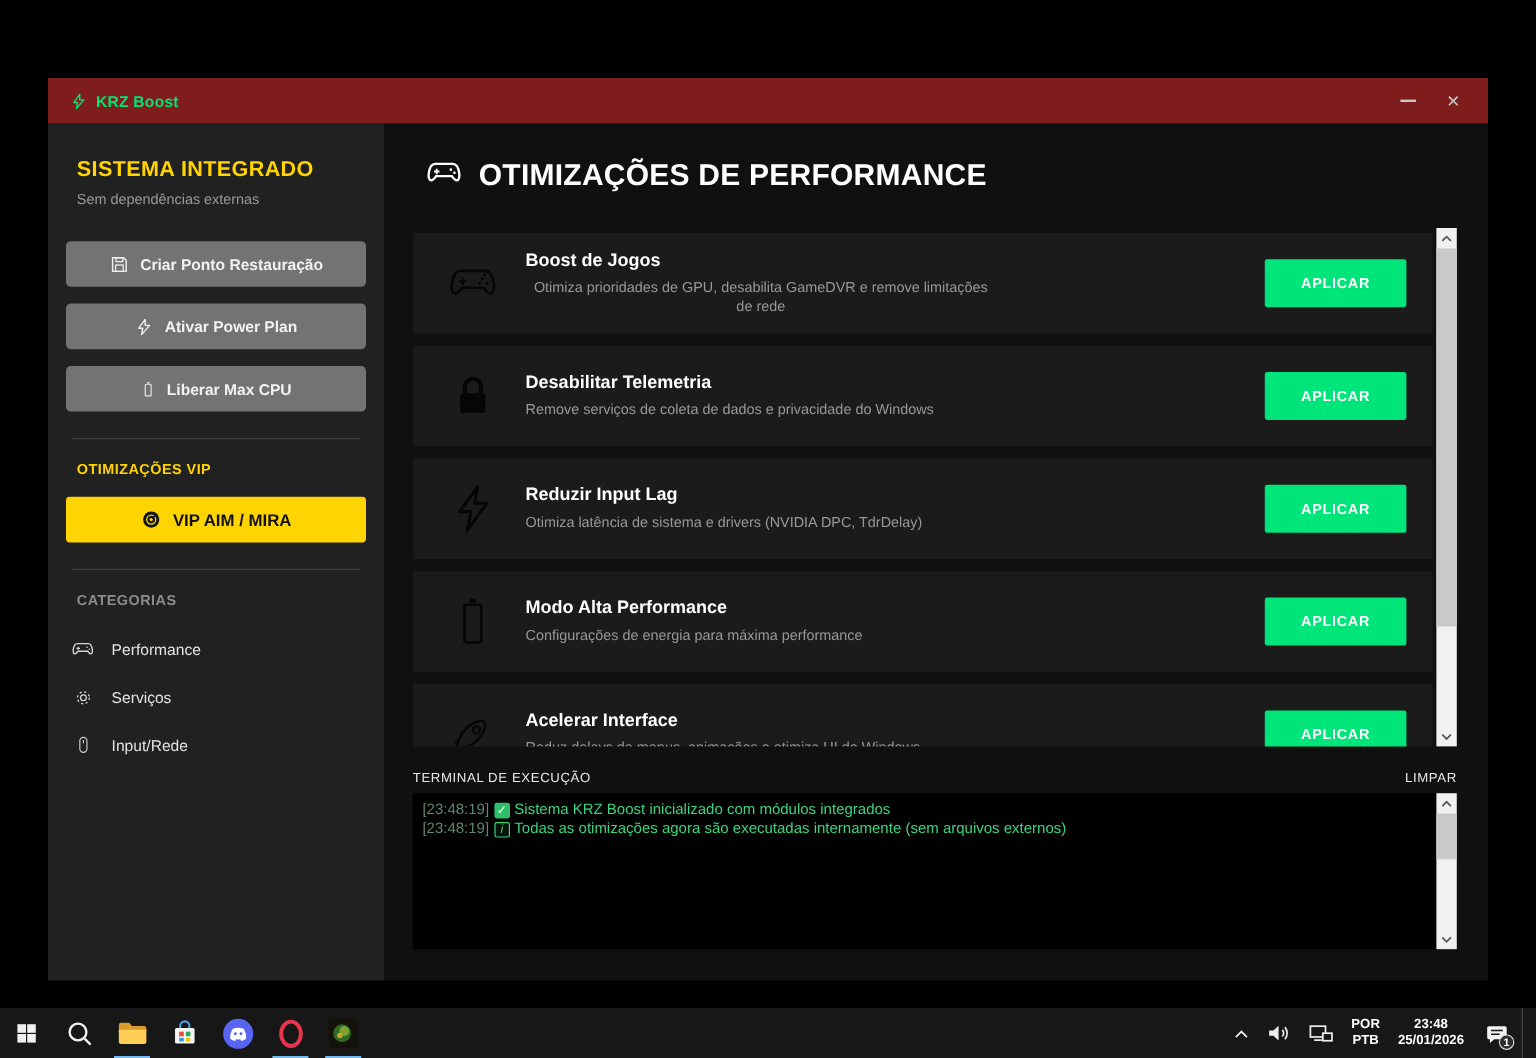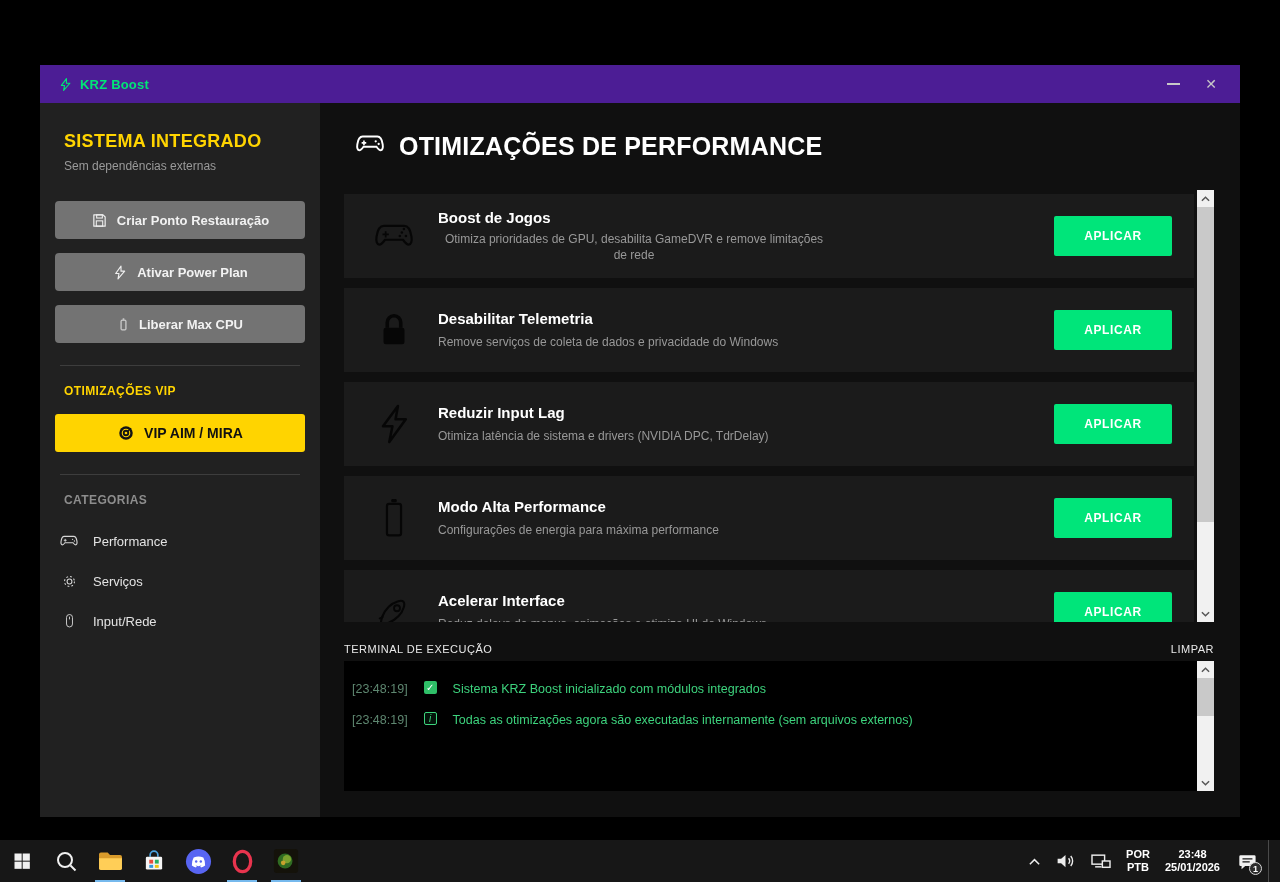--- a/index.html
+++ b/index.html
@@ -1,21 +1,21 @@
 <!DOCTYPE html>
 <html><head>
 <meta charset="utf-8">
 <style>
   html,body{margin:0;padding:0;background:#000;}
   *{box-sizing:border-box;font-family:"Liberation Sans",sans-serif;}
   .stage{position:relative;width:1280px;height:882px;background:#000;overflow:hidden;}
 
   
   .window{position:absolute;left:40px;top:65px;width:1200px;height:752px;background:#101010;}
-  .titlebar{position:absolute;left:0;top:0;width:100%;height:38px;background:#4c1d95;display:flex;align-items:center;padding-left:18px;}
+  .titlebar{position:absolute;left:0;top:0;width:100%;height:38px;background:#7f1d1d;display:flex;align-items:center;padding-left:18px;}
   .app-logo{display:flex;align-items:center;margin-right:7px;}
   .app-title{color:#00e676;font-weight:bold;font-size:13px;letter-spacing:.2px;}
   .win-controls{position:absolute;right:14px;top:0;height:38px;display:flex;align-items:center;gap:8px;}
   .win-btn{width:30px;height:30px;display:flex;align-items:center;justify-content:center;color:#c8c8c8;font-size:14px;cursor:pointer;}
   .min-bar{display:block;width:13px;height:2px;background:#c8c8c8;}
 
   
   .sidebar{position:absolute;left:0;top:38px;width:280px;bottom:0;background:#212121;padding-top:28px;}
   .sb-title{margin:0 24px;color:#ffd400;font-size:18px;font-weight:bold;letter-spacing:.3px;}
   .sb-sub{margin:7px 24px 0;color:#9a9a9a;font-size:12px;}
@@ -48,21 +48,21 @@
   .vscroll{position:absolute;right:0;top:0;width:17px;background:#f1f1f1;}
   .sb-btn{position:absolute;left:0;width:17px;height:17px;display:flex;align-items:center;justify-content:center;cursor:pointer;}
   .sb-btn.top{top:0;} .sb-btn.bottom{bottom:0;}
   .sb-thumb{position:absolute;left:0;width:17px;background:#c9c9c9;cursor:pointer;}
 
   
   .terminal-header{position:absolute;left:24px;top:540px;width:870px;display:flex;justify-content:space-between;align-items:flex-start;color:#e8e8e8;font-family:"DejaVu Sans Mono",monospace;font-size:11px;letter-spacing:.5px;}
   .terminal-clear{cursor:pointer;}
   .terminal{position:absolute;left:24px;top:558px;width:870px;height:130px;background:#000;}
   .term-logs{position:absolute;left:0;top:0;right:17px;bottom:0;padding:5px 8px;overflow:hidden;}
-  .log-line{display:flex;align-items:flex-start;gap:16px;font-family:"DejaVu Sans Mono",monospace;font-size:12.5px;line-height:16px;white-space:nowrap;margin-top:15px;}
+  .log-line{display:flex;align-items:flex-end;gap:4px;font-family:"DejaVu Sans Mono",monospace;font-size:12.5px;line-height:16px;white-space:nowrap;}
   .log-time{color:#5e8770;}
   .log-msg{color:#3dd37d;}
   .log-badge{flex:none;width:13px;height:13px;display:flex;align-items:center;justify-content:center;font-size:10px;border-radius:2px;}
   .log-badge.check{background:#2fbf68;color:#fff;}
   .log-badge.info{border:1px solid #3dd37d;color:#3dd37d;background:#03130a;font-style:italic;}
 
   
   .taskbar{position:absolute;left:0;bottom:0;width:1280px;height:42px;background:#171717;display:flex;align-items:center;font-weight:bold;}
   .tb-icon{position:relative;width:44px;height:42px;display:flex;align-items:center;justify-content:center;cursor:pointer;flex:none;}
   .tb-underline{position:absolute;bottom:0;left:7px;right:7px;height:2px;background:#76b9ed;}

